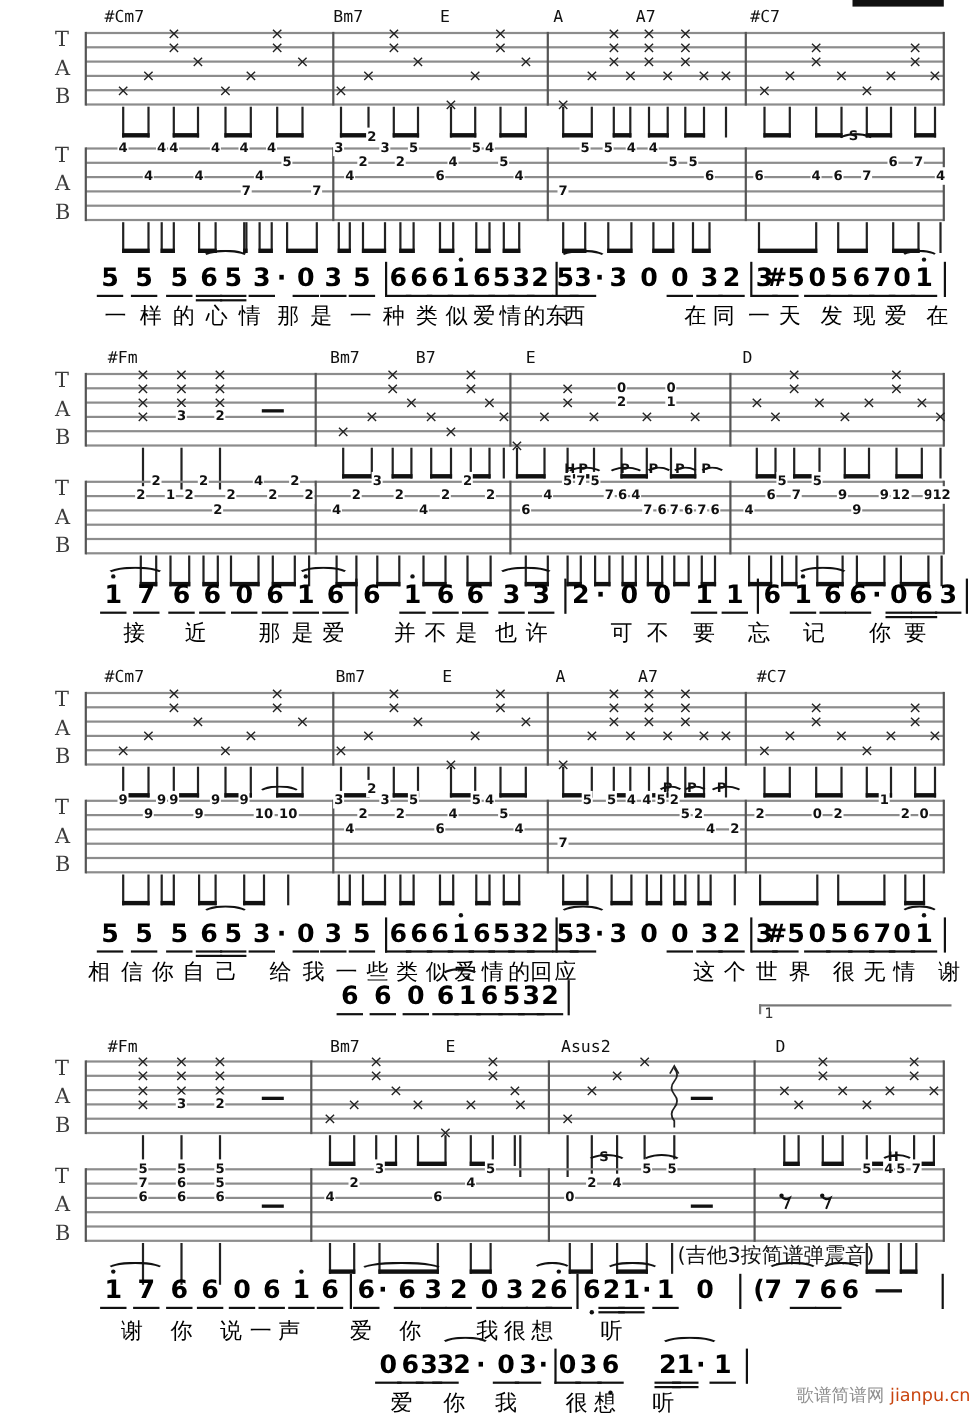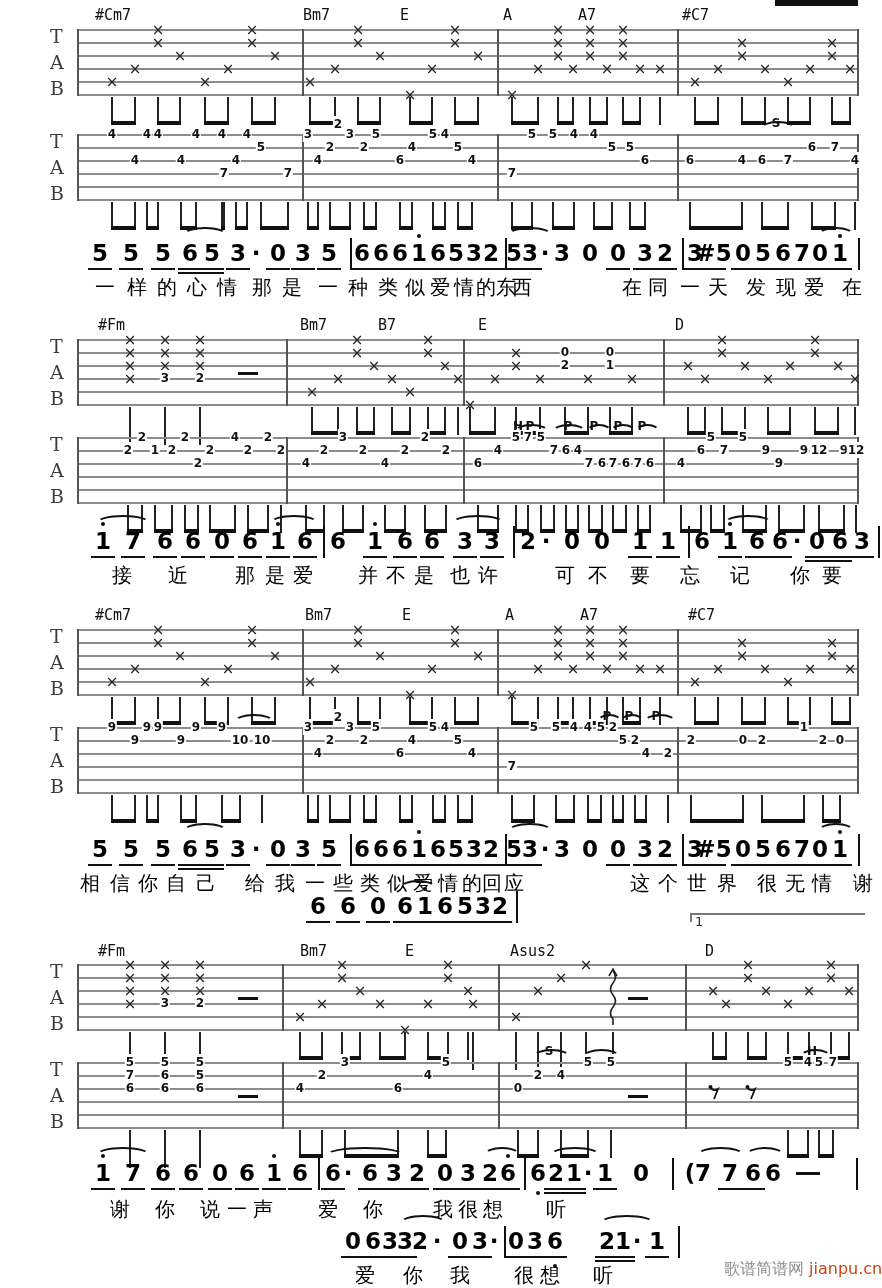--- a/index.html
+++ b/index.html
@@ -25,20 +25,21 @@
   #note-ann{position:absolute;left:616px;top:1128px;font:19px "DejaVu Sans",sans-serif;color:#111;white-space:nowrap;}
   #watermark{position:absolute;left:724px;top:1259px;font:16px "DejaVu Sans",sans-serif;white-space:nowrap;}
   #watermark .site{color:#8f8f8f;}
   #watermark a{color:#c8440e;text-decoration:none;}
   svg{position:absolute;overflow:visible;}
 </style>
 </head>
 <body>
 
 <div id="score">
+  <div id="note-ann">(吉他3按简谱弹震音)</div>
   <div id="watermark"><span class="site">歌谱简谱网</span> <a href="#">jianpu.cn</a></div>
 <div class="beam" style="left: 775px; top: 0px; width: 83px; height: 6px; background: rgb(17, 17, 17);"></div>
     <div class="chord" style="left: 95px; top: 6px;">#Cm7</div>
     <div class="chord" style="left: 303px; top: 6px;">Bm7</div>
     <div class="chord" style="left: 400px; top: 6px;">E</div>
     <div class="chord" style="left: 503px; top: 6px;">A</div>
     <div class="chord" style="left: 578px; top: 6px;">A7</div>
     <div class="chord" style="left: 682px; top: 6px;">#C7</div>
     <div class="hline" style="left: 78px; top: 29px; width: 780px; height: 2px; background: rgb(140, 140, 140);"></div>
     <div class="hline" style="left: 78px; top: 42px; width: 780px; height: 2px; background: rgb(140, 140, 140);"></div>

